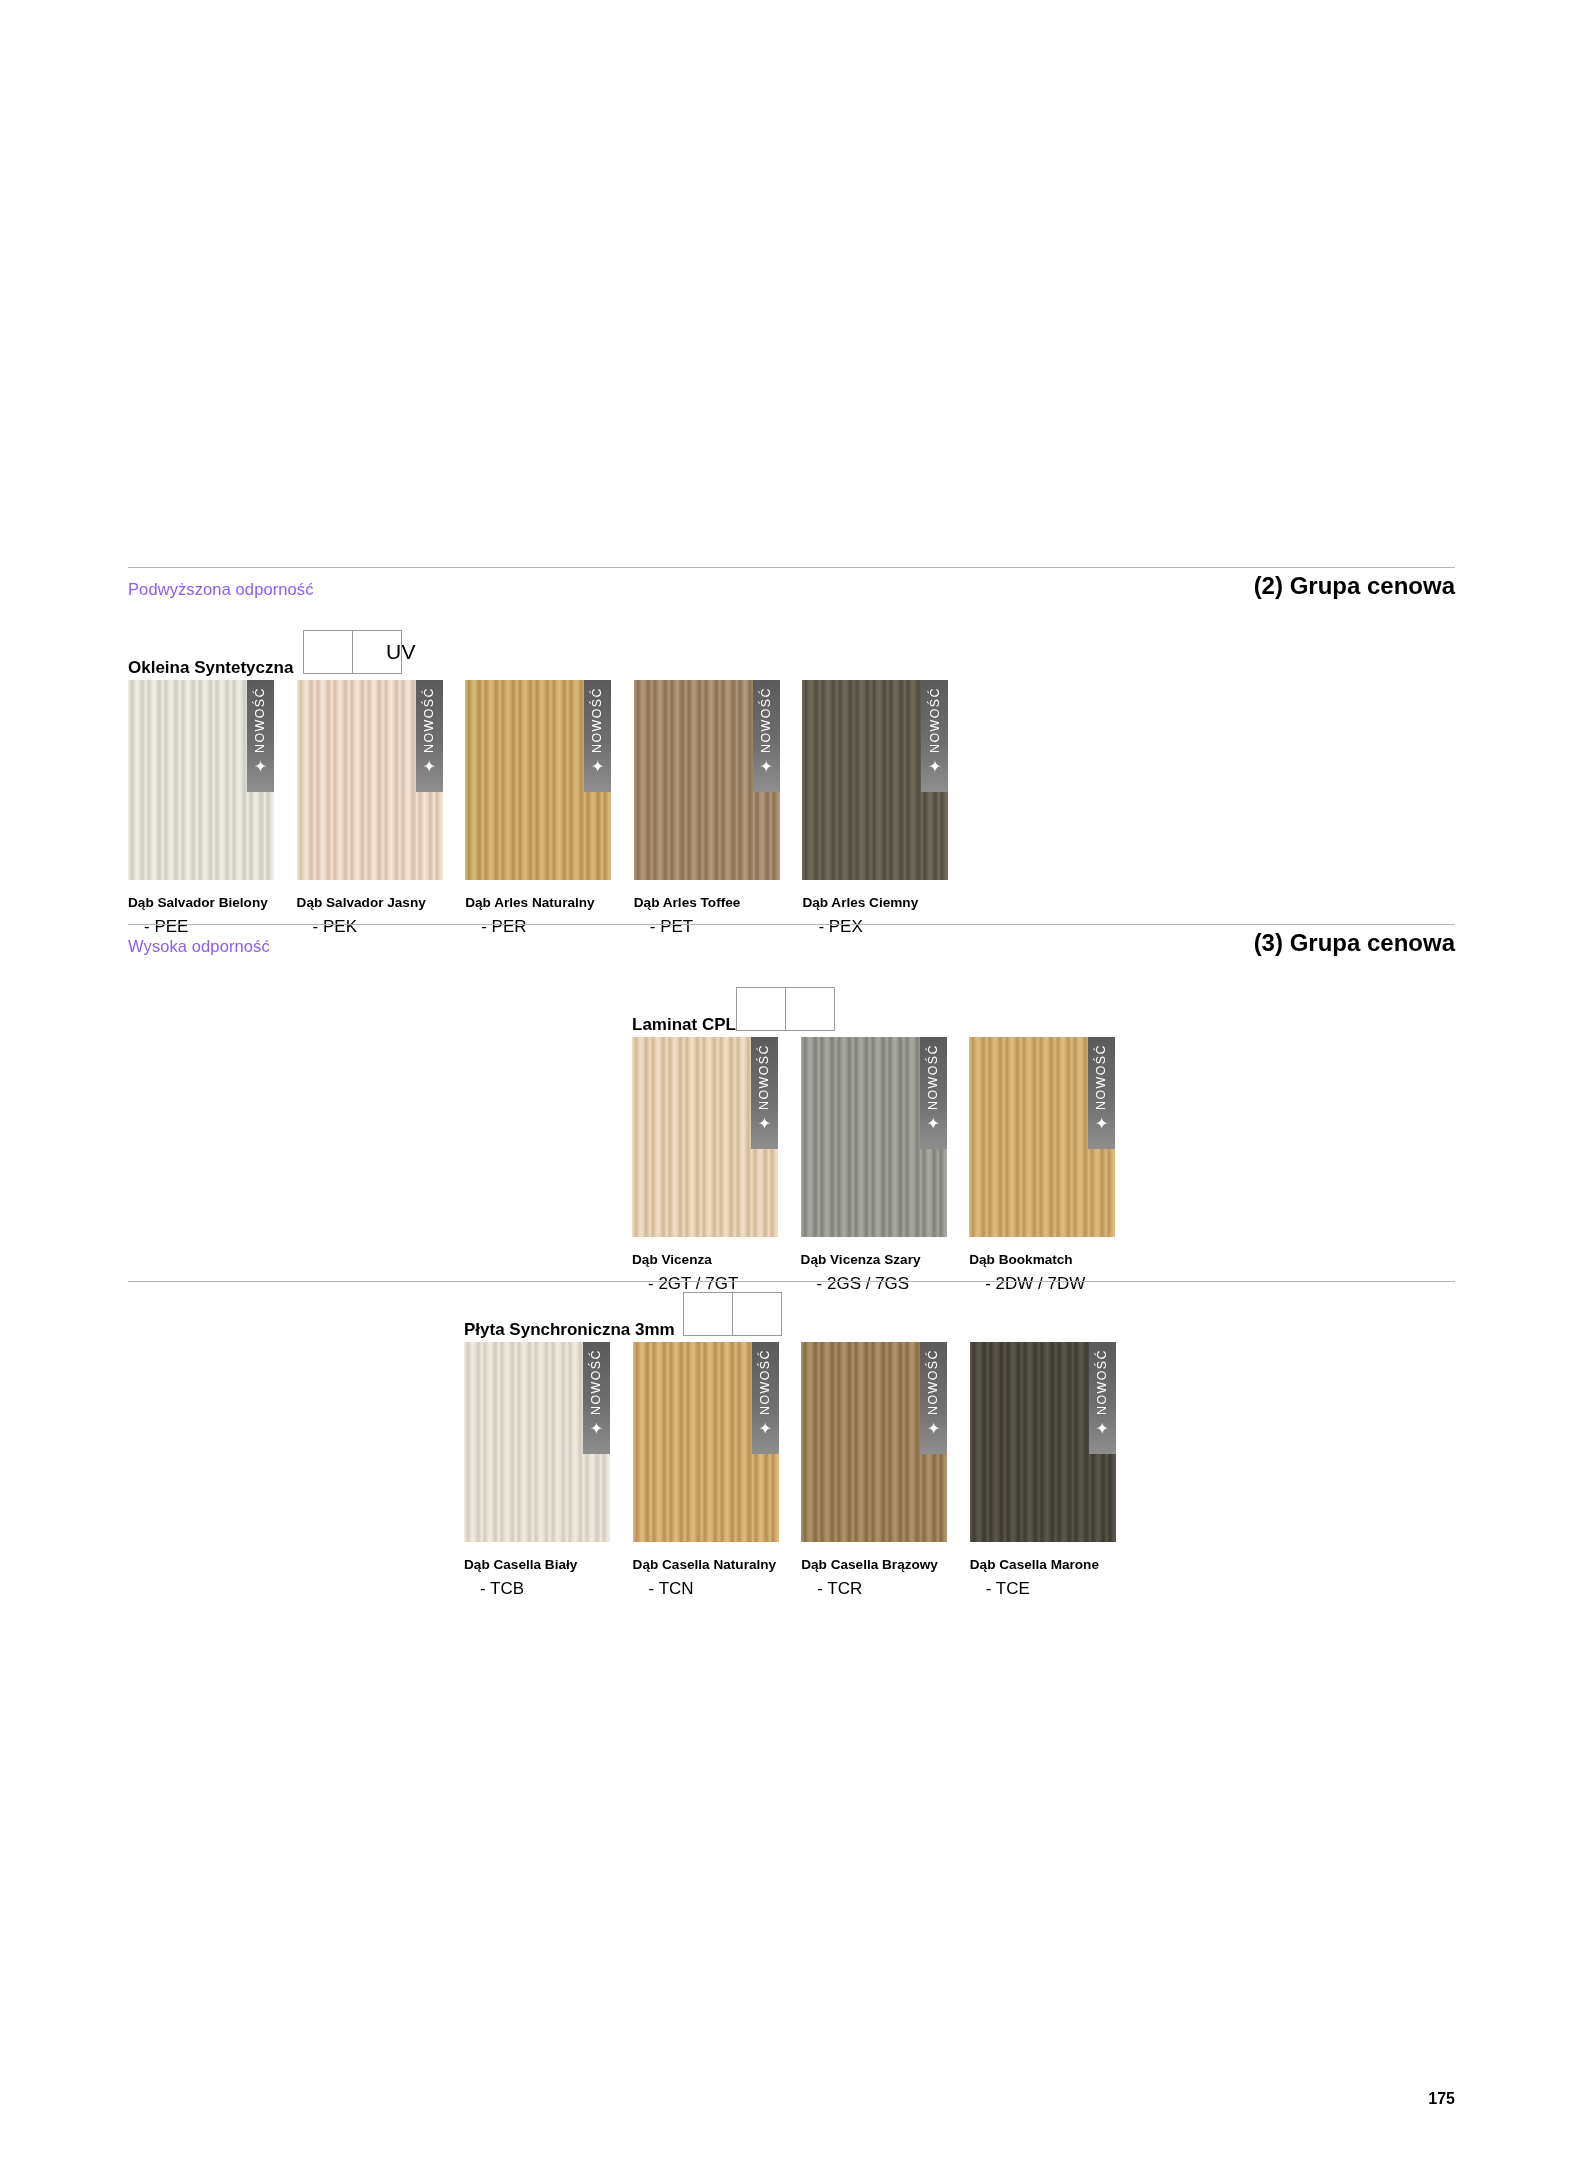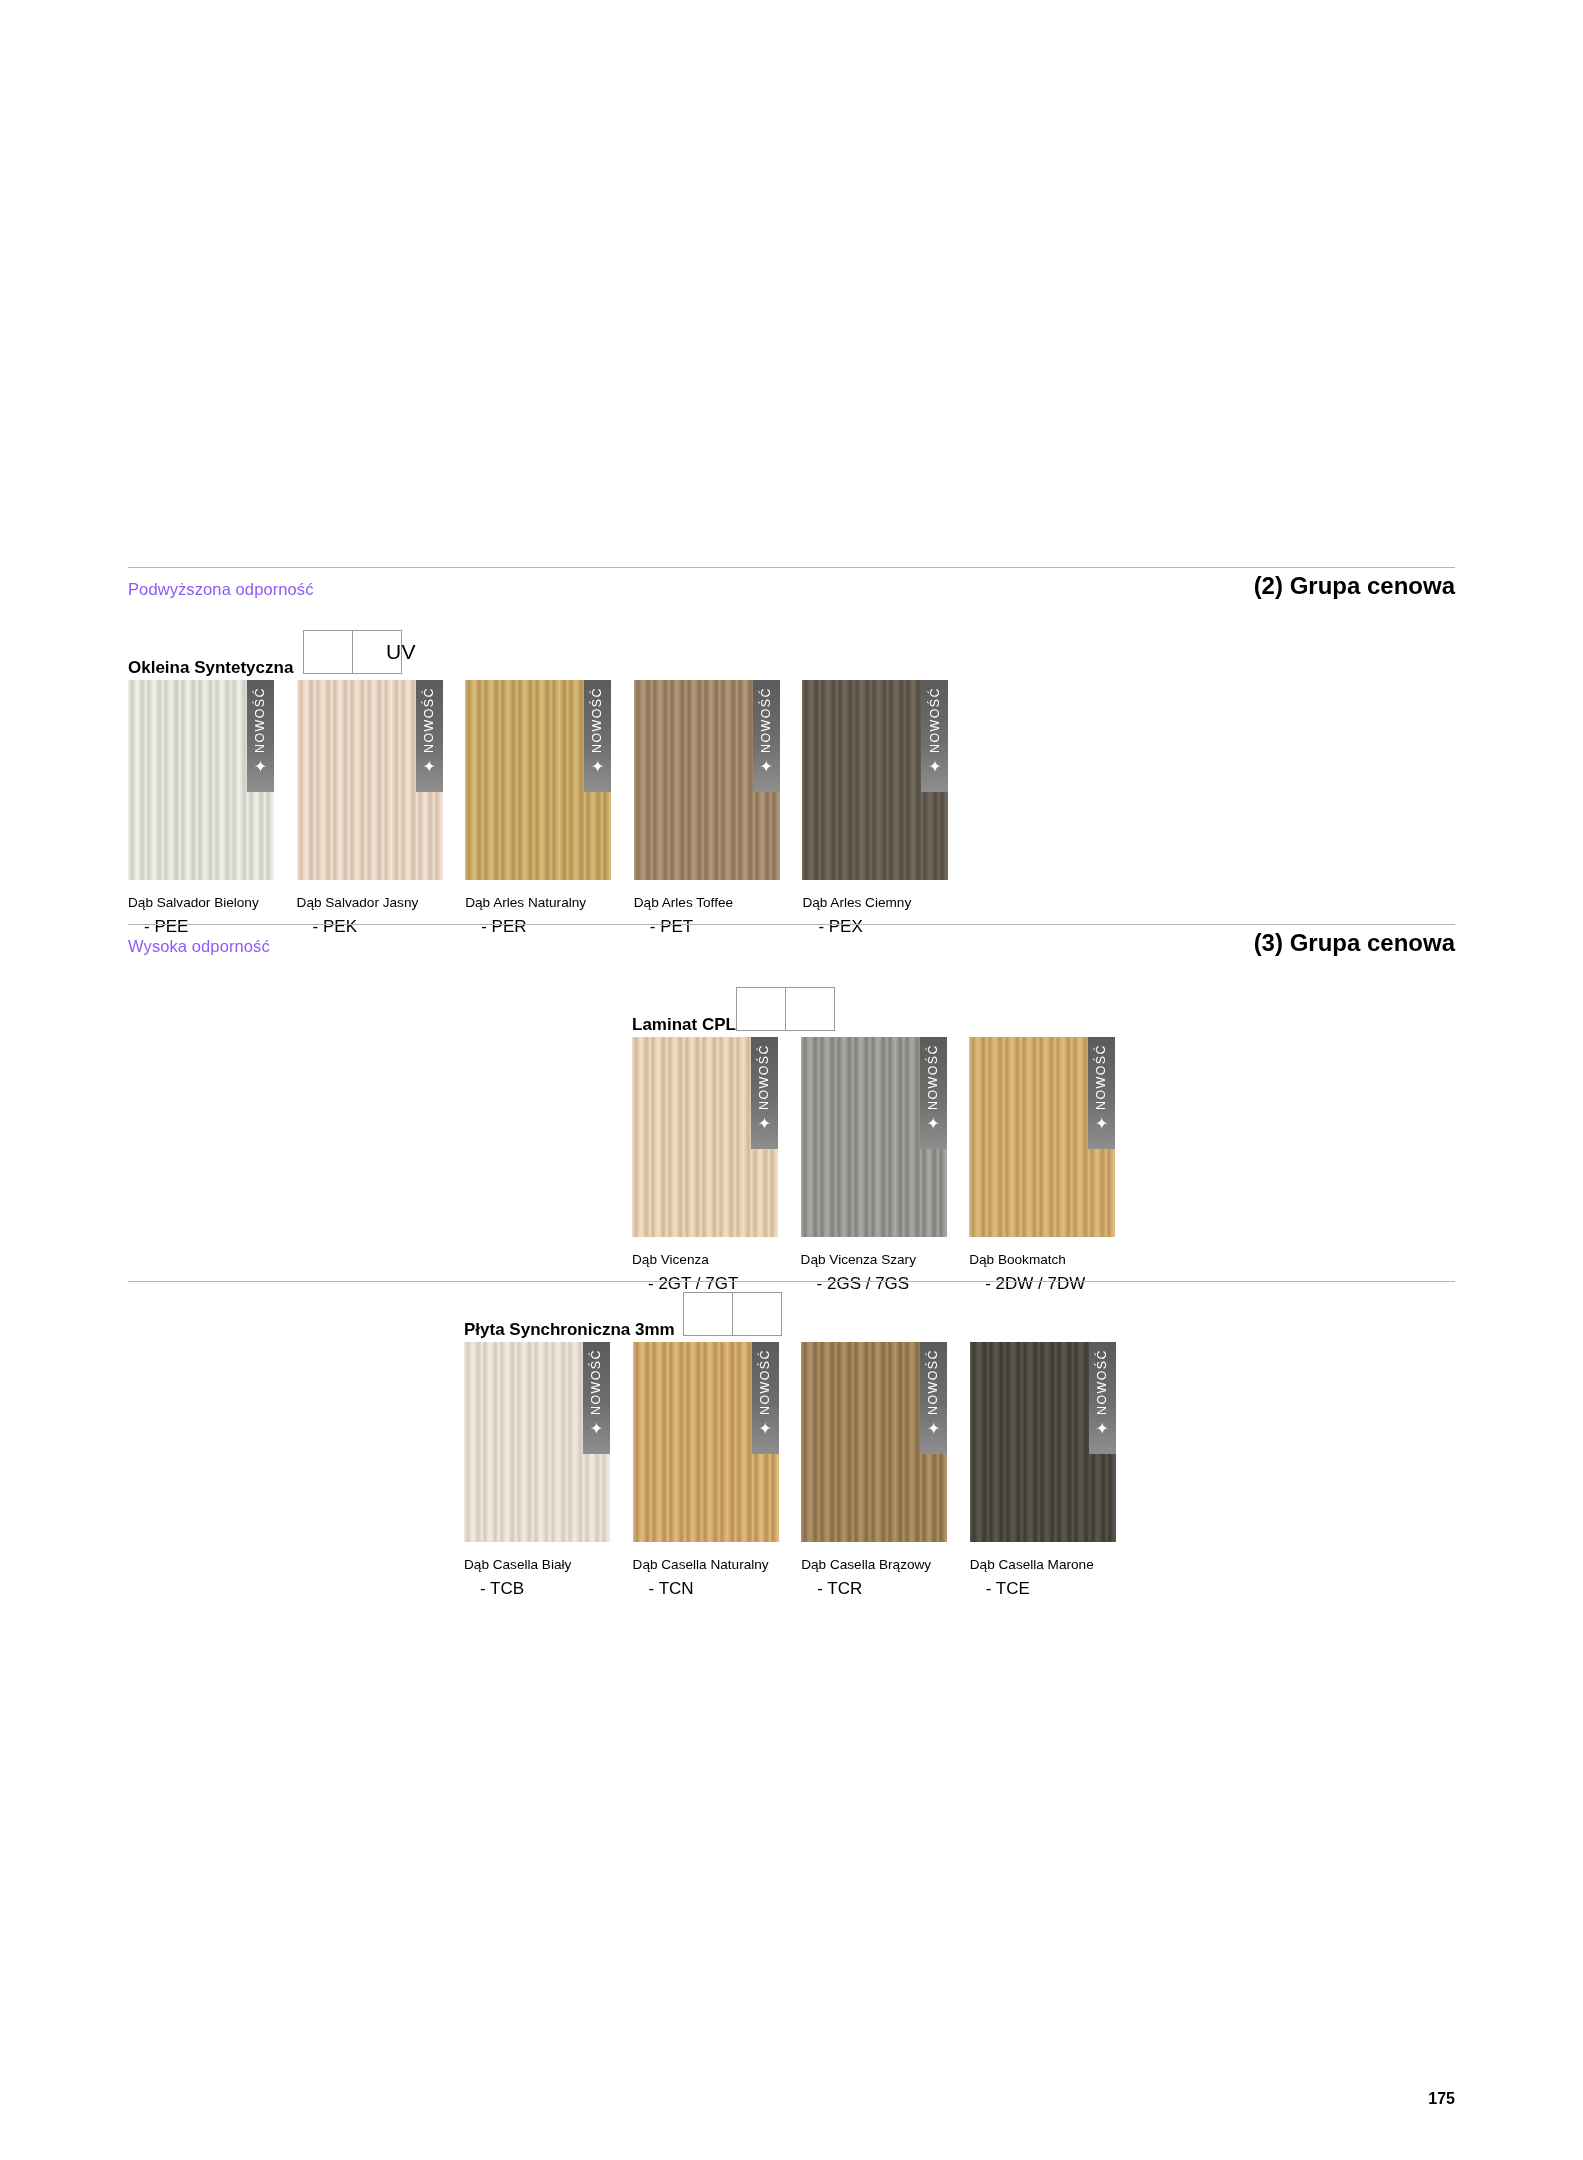--- a/index.html
+++ b/index.html
@@ -86,21 +86,21 @@
   .badge .txt {
     writing-mode:vertical-rl; transform:rotate(180deg);
     font-size:12.5px; letter-spacing:1.4px; font-weight:400;
     line-height:1;
   }
   .badge .spark {
     margin-top:6px; font-size:16px; line-height:1;
   }
   .sw-name {
     position:absolute; top:212px; left:0;
-    font-size:13.6px; line-height:1.55; white-space:nowrap;
+    font-size:13.6px; line-height:1.55; white-space:nowrap;font-weight:bold;
   }
   .sw-code {
     position:absolute; top:234px; left:16px;
     font-size:17px; line-height:1.55; white-space:nowrap;
   }
 
   .page-no {
     position:absolute; right:128px; bottom:52px;
     font-size:16px; font-weight:bold;
   }

